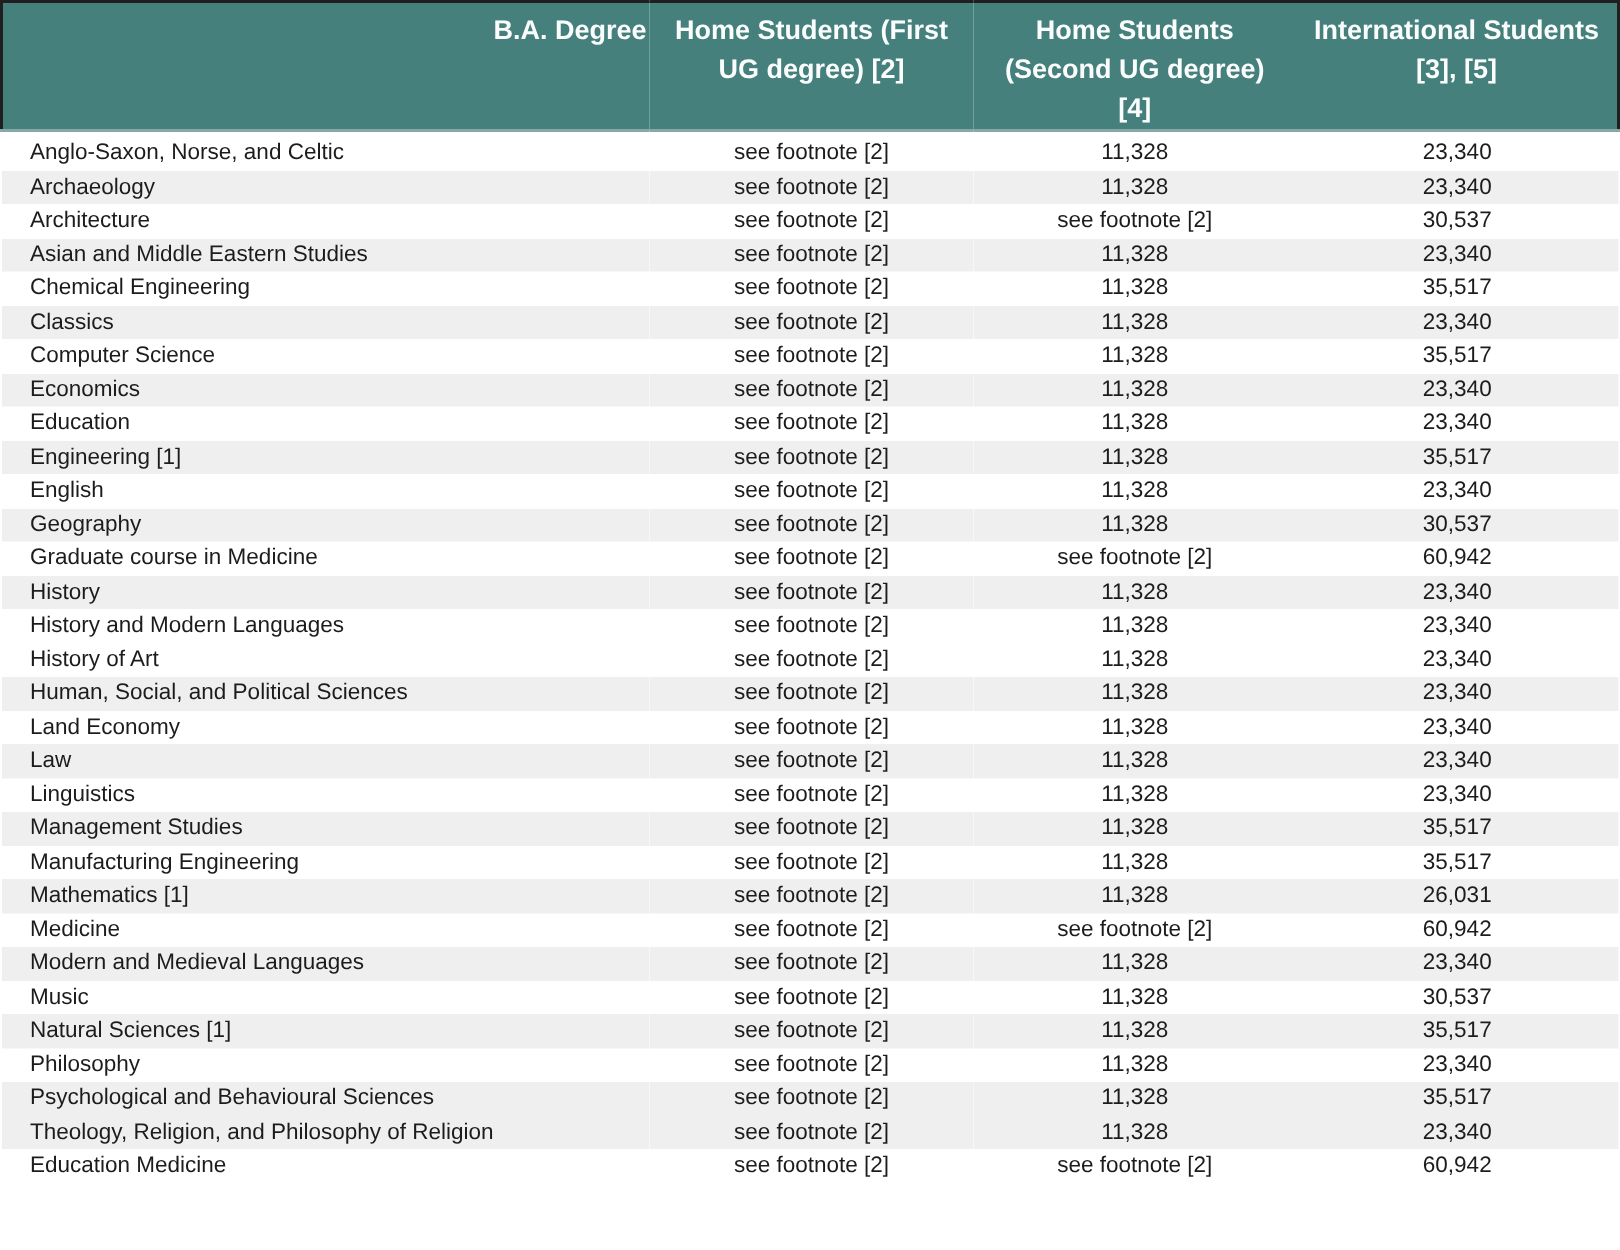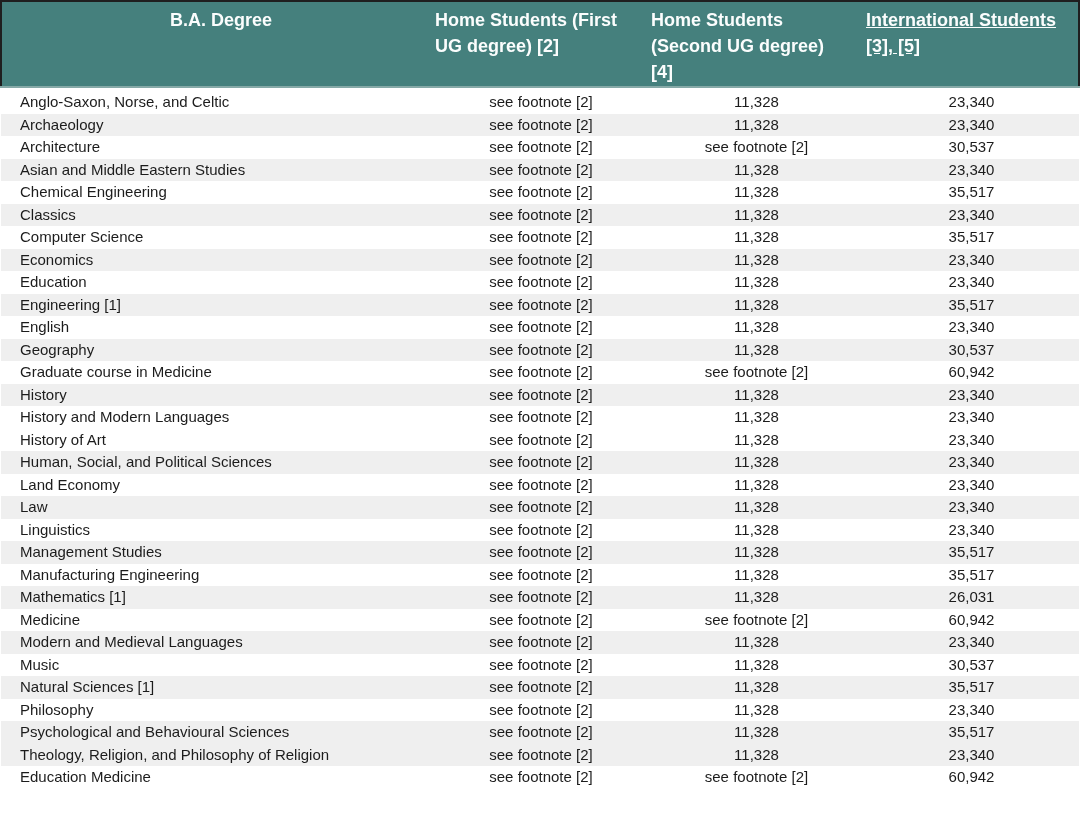--- a/index.html
+++ b/index.html
@@ -21,35 +21,34 @@
   col.c3 { width: 215px; }
   col.c4 { width: 215px; }
 
   thead th {
     background: #45807d;
     color: #fbfdfd;
     font-weight: bold;
     font-size: 18px;
     line-height: 26px;
     vertical-align: top;
-    text-align: left;
+    text-align: center;
     height: 86px;
     padding: 5px 2px 0 2px;
     border-top: 2px solid #1f1f1f;
     border-bottom: 2px solid #86a9a7;
   }
   thead th.c-degree {
-    text-align: center;
+    text-align: right;
     padding-left: 9px;
     border-left: 2px solid #1f1f1f;
     margin-left: 47px;
   }
   thead th:last-child {
     border-right: 2px solid #1f1f1f;
-    text-decoration: underline;
   }
   .hline { display: block; }
 
   tbody.gap td {
     height: 4px;
     padding: 0;
     background: #ffffff;
   }
 
   tbody.rows td {

